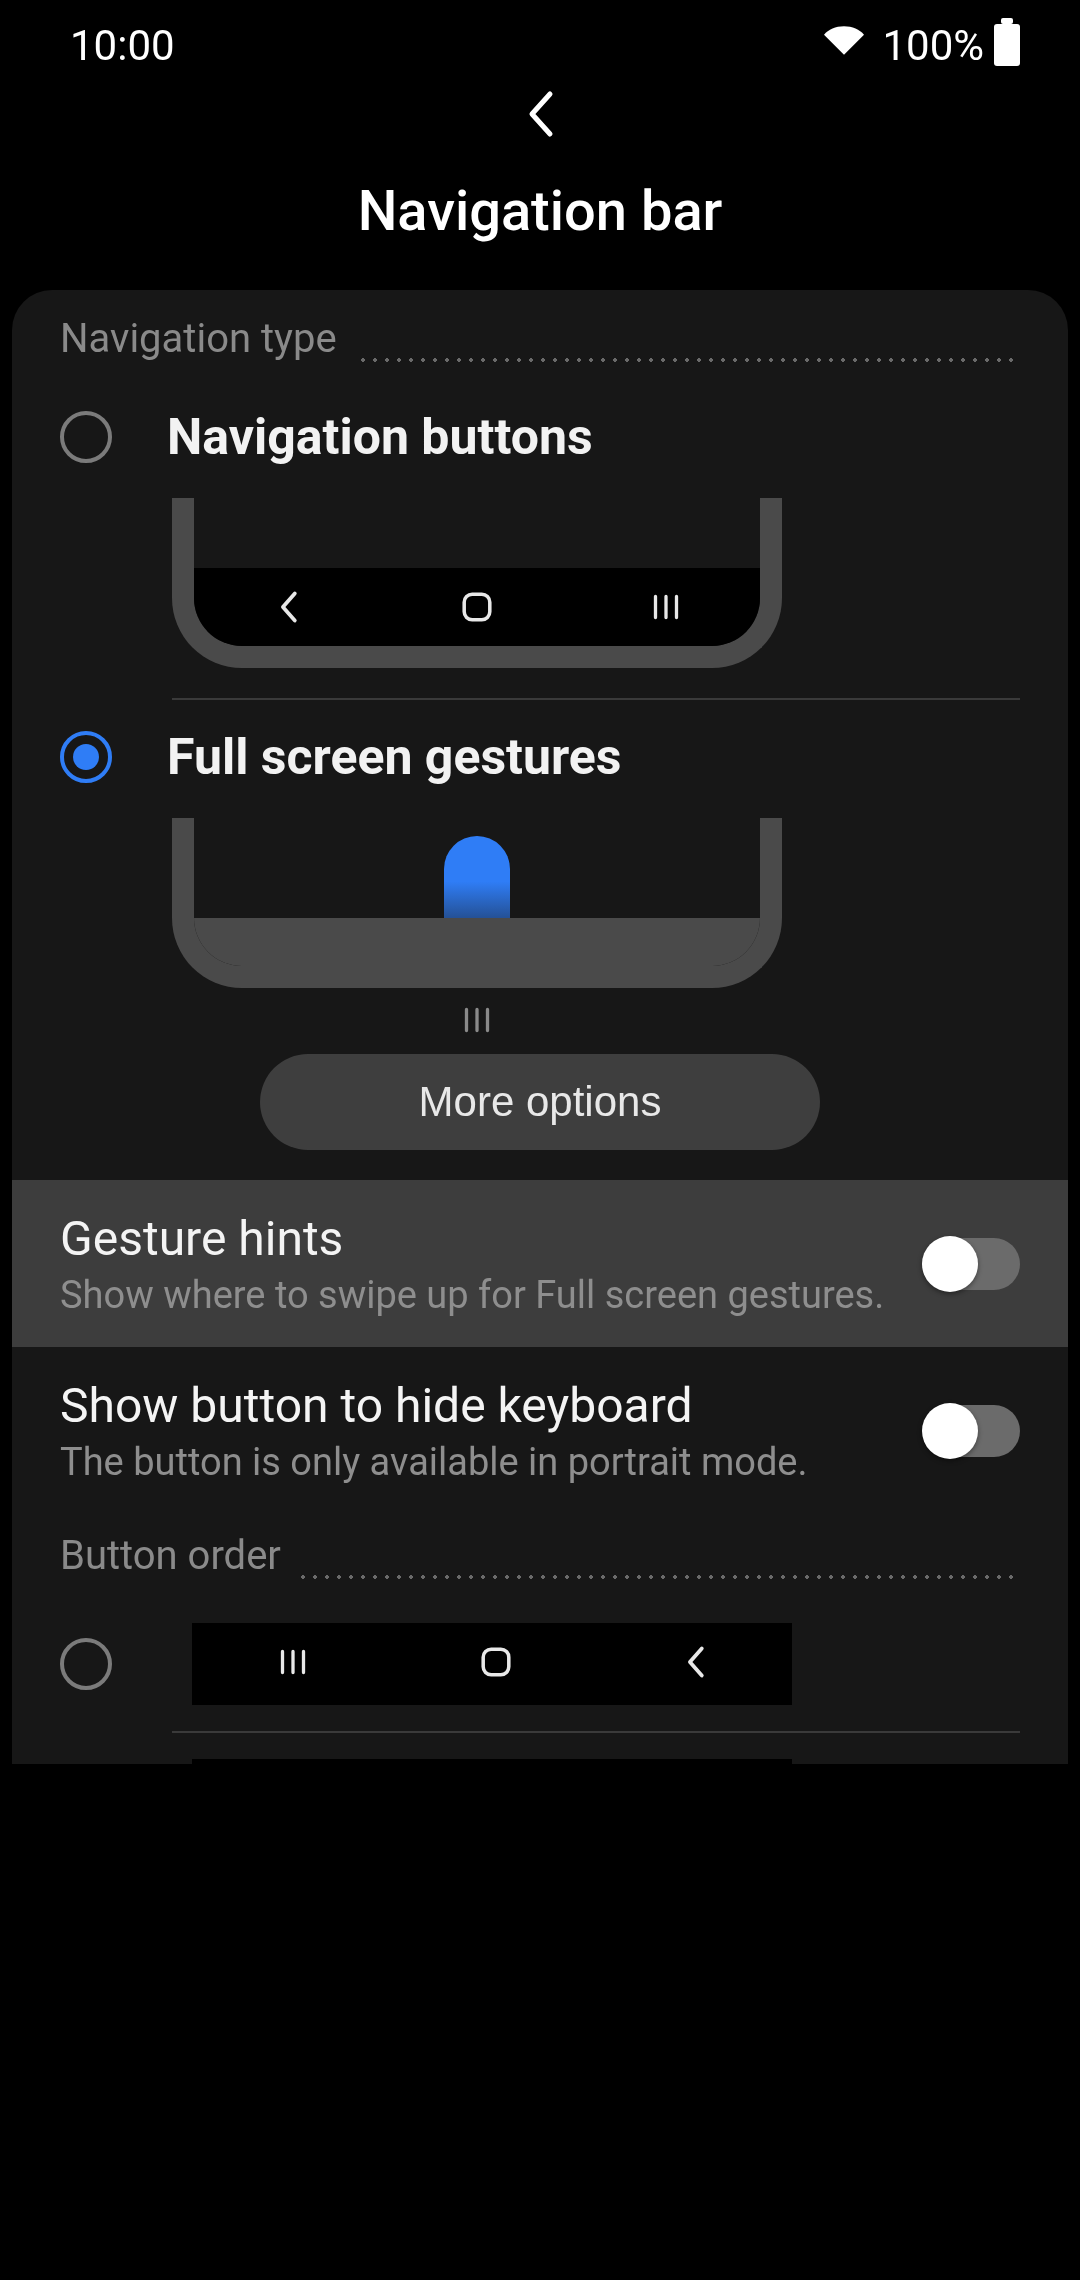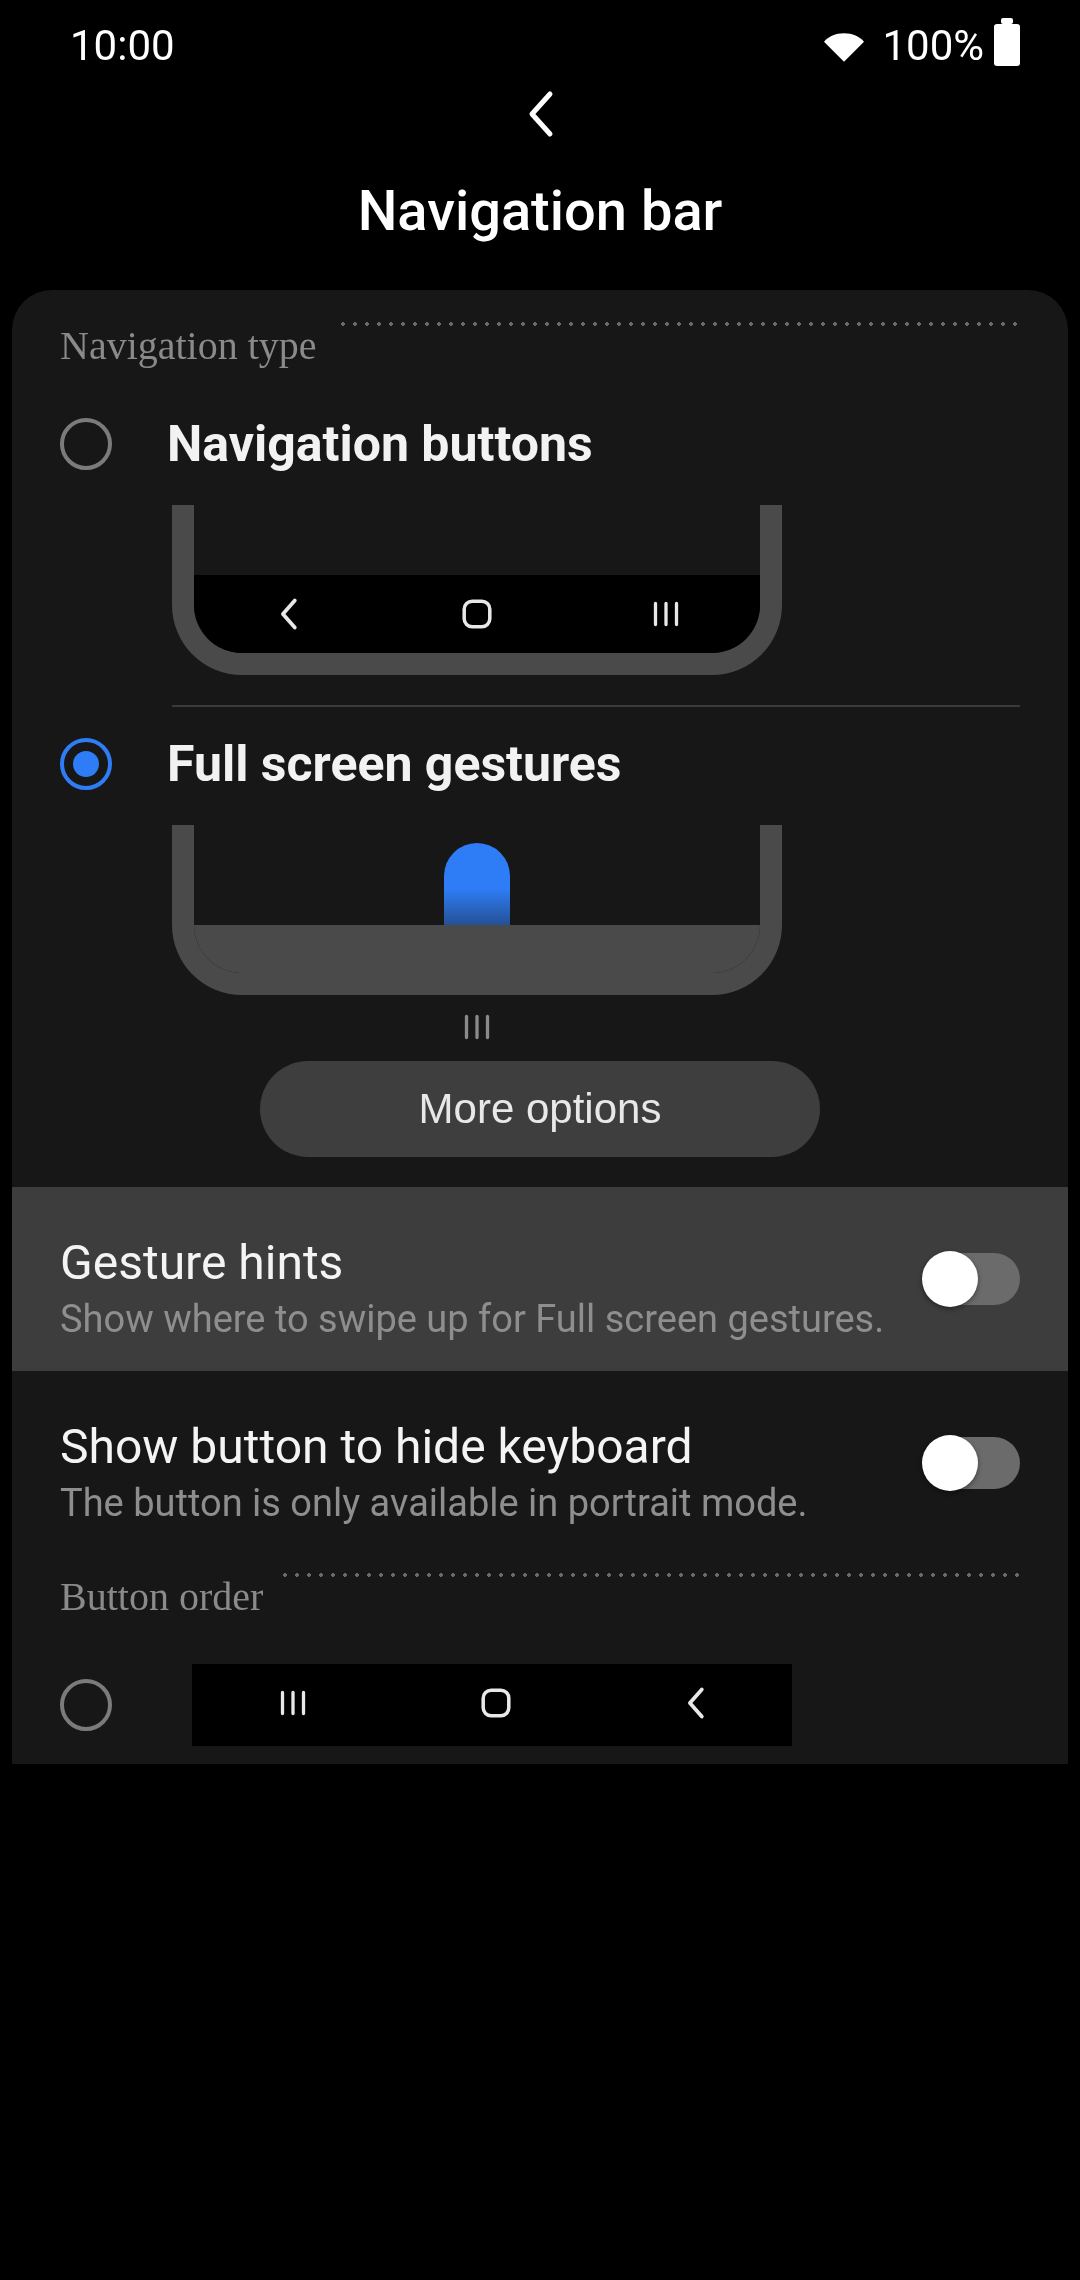--- a/index.html
+++ b/index.html
@@ -28,21 +28,21 @@
     height: 90px;
     display: flex;
     align-items: center;
     justify-content: space-between;
     padding: 0 60px 0 70px;
     font-size: 42px;
     color: #fff;
   }
   .status-right {
     display: flex;
-    align-items: center;
+    align-items: flex-start;
     gap: 18px;
   }
   .wifi-icon svg { display:block; }
   .battery-wrap { display:flex; align-items:center; gap:10px; }
   .battery-icon { width:26px; height:42px; background:#fff; border-radius:3px; position:relative; }
   .battery-icon::before{
     content:"";
     position:absolute;
     top:-6px; left:50%; transform:translateX(-50%);
     width:12px; height:6px; background:#fff; border-radius:2px;
@@ -64,24 +64,23 @@
   .panel {
     position:absolute;
     left:12px; right:12px; top:290px; bottom:-20px;
     background:#171717;
     border-radius: 40px 40px 0 0;
     overflow:hidden;
   }
 
   .section-header {
     display:flex;
-    align-items:flex-start;
-    padding: 32px 48px 18px 48px;
+    align-items:flex-end;
+    padding: 25px 48px 18px 48px;
     gap:20px;
-    font-family:Liberation Serif, serif;
   }
   .section-title {
     font-size:40px;
     color:#8a8a8a;
     white-space:nowrap;
   }
   .dots {
     flex:1;
     height:4px;
     background-image: radial-gradient(circle, #6a6a6a 2px, transparent 2px);
@@ -191,21 +190,21 @@
   }
 
   
   .list-item {
     padding: 30px 48px;
     display:flex;
     align-items:center;
     gap: 30px;
   }
   .list-item.highlight { background:#3d3d3d; }
-  .li-text { flex:1;margin-top:17px; }
+  .li-text { flex:1; }
   .li-title { font-size:48px; color:#f4f4f4; margin-bottom:6px; }
   .li-sub { font-size:38px; color:#8e8e8e; }
   .switch {
     width:96px; height:52px;
     border-radius:26px;
     background:#6b6b6b;
     position:relative;
     flex-shrink:0;
   }
   .switch .knob{

